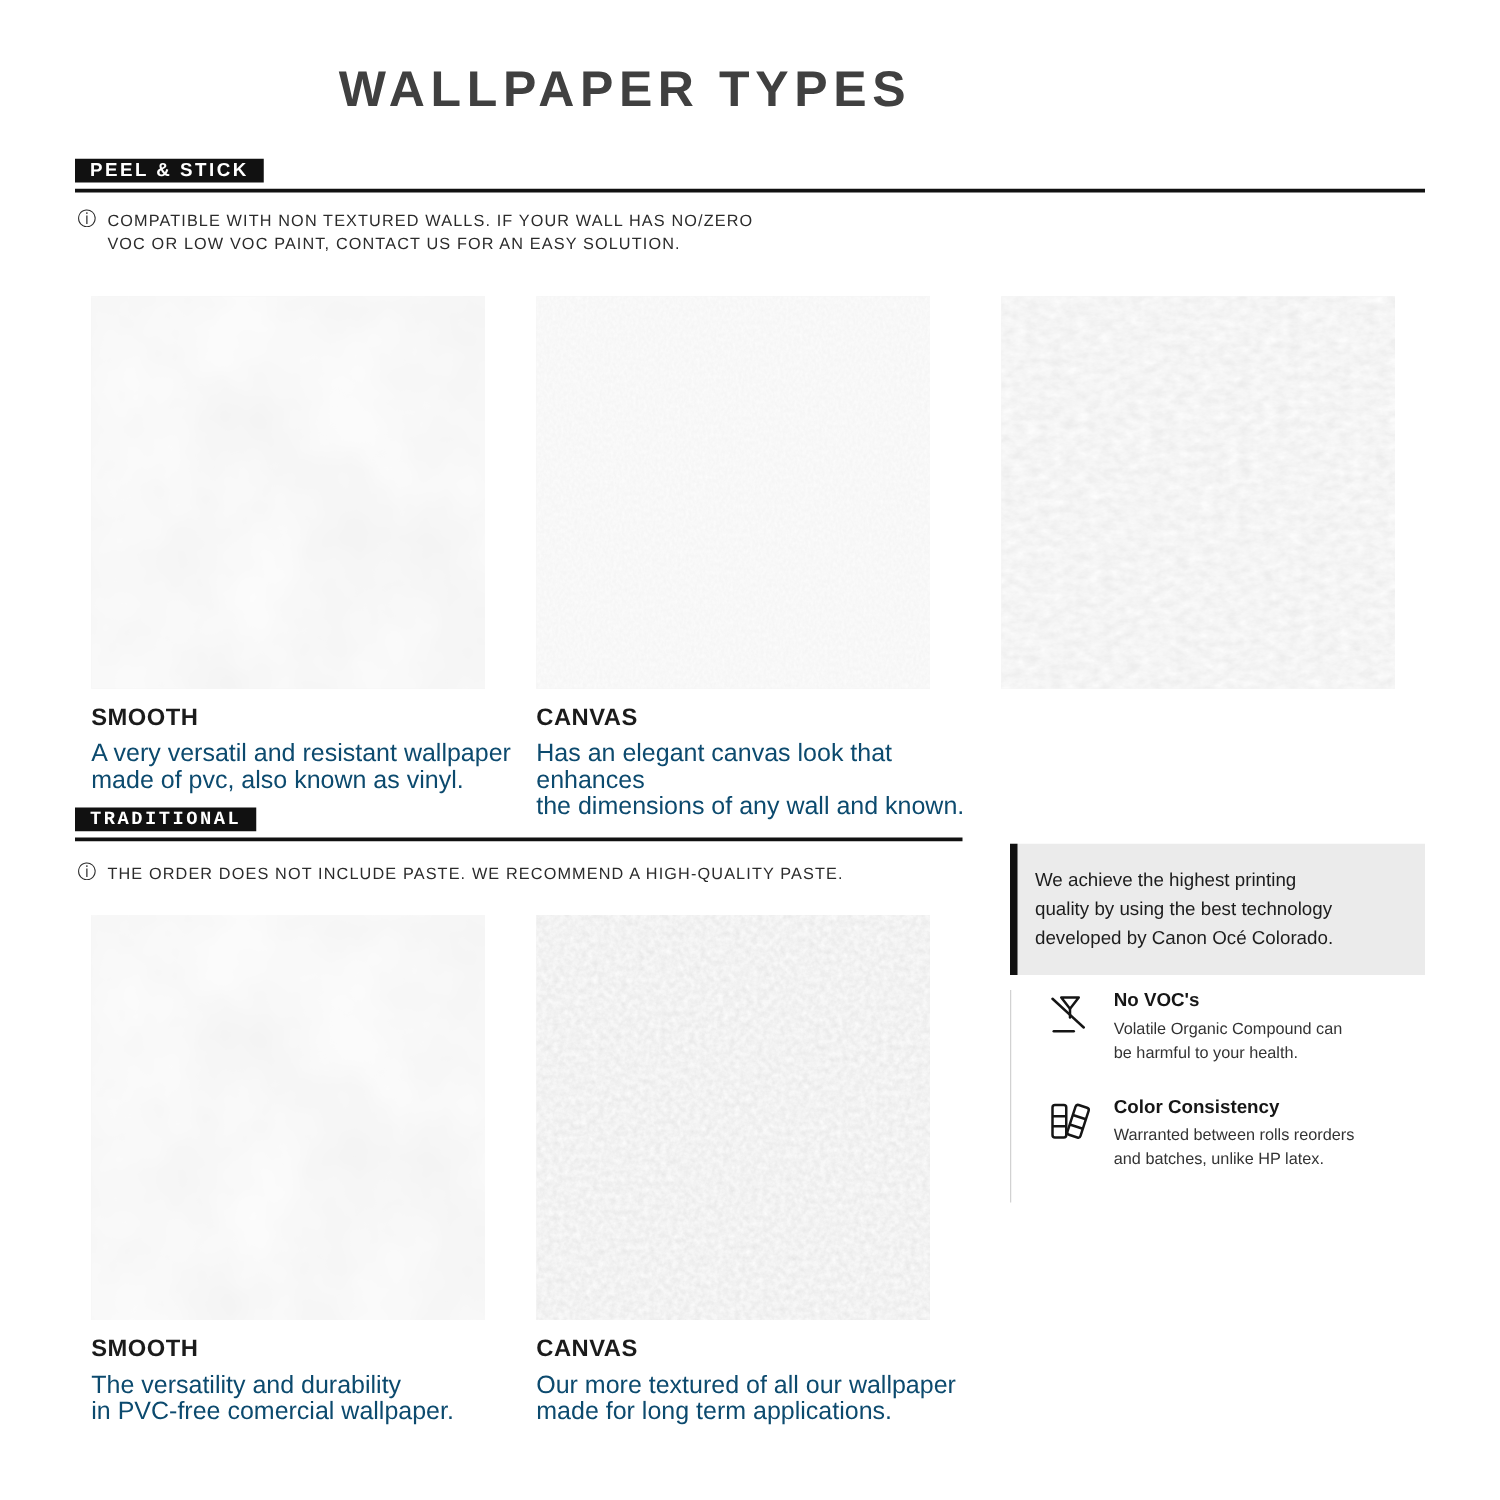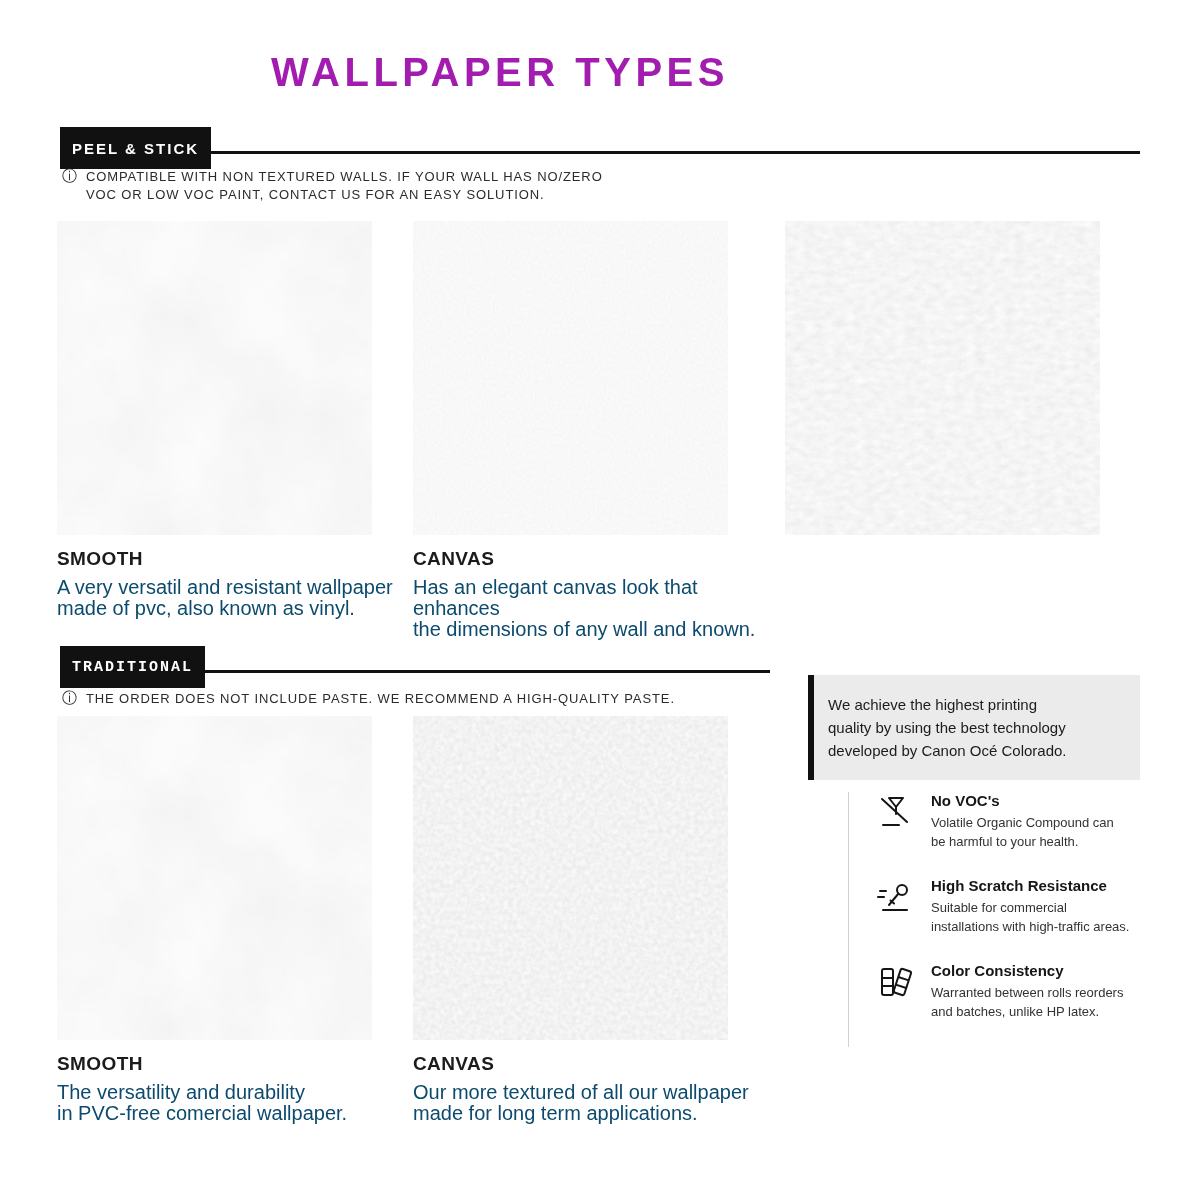--- a/index.html
+++ b/index.html
@@ -8,47 +8,47 @@
     width: 1200px; height: 1200px;
     background: #ffffff;
     font-family: "Liberation Sans", sans-serif;
     color: #141414;
   }
   main { position: relative; width: 1200px; height: 1200px; overflow: hidden; }
 
   .page-title {
     position: absolute; top: 50px; left: 0; width: 1000px; margin: 0;
     text-align: center;
-    font-size: 40px; font-weight: 700; letter-spacing: 4.5px; color: #a21caf;
+    font-size: 40px; font-weight: 700; letter-spacing: 4.5px; color: #404040;
   }
 
   .sec-rule {
     position: absolute; height: 27px;
     border-bottom: 3px solid #111;
   }
   #rule1 { top: 127px; left: 60px; width: 1080px; }
   #rule2 { top: 646px; left: 60px; width: 710px; font-family: Liberation Mono, monospace; }
   .badge {
-    float: left; height: 42px;
+    float: left; height: 19px;
     display: flex; align-items: center;
     background: #111; color: #fff;
     font-size: 15px; font-weight: 700; letter-spacing: 2px;
     padding: 0 12px;
   }
 
   .note {
     position: absolute; display: flex; gap: 8px;
     font-size: 13px; letter-spacing: 0.9px; color: #2b2b2b;
   }
   #note1 { top: 167px; left: 62px; }
   #note2 { top: 689px; left: 62px; }
   .info-icon { font-size: 15px; line-height: 17px; }
   .note-text { white-space: pre-line; line-height: 17.5px; padding-top: 1px; }
 
-  figure.swatch { position: absolute; width: 315px; margin: 0; }
+  figure.swatch { position: absolute; width: 315px; margin: 16px; }
   .swatch-img { width: 315px; height: 314px; overflow: hidden; background: #f3f3f3; }
   .swatch-img.h324 { height: 324px; }
   .swatch-img svg { display: block; }
   .swatch-name {
     margin-top: 13px; font-size: 19px; font-weight: 700;
     letter-spacing: 0.4px; color: #1b1b1b;
   }
   .swatch-desc {
     margin-top: 7px; width: 348px;
     font-size: 20px; line-height: 21px; color: #0c4a6e;
@@ -62,21 +62,21 @@
 
   .q-box {
     position: absolute; left: 808px; top: 675px; width: 332px;
     background: #ebebeb; border-left: 6px solid #111;
     padding: 18px 14px;
     font-size: 15px; line-height: 23px; color: #1c1c1c;
     white-space: pre-line;
   }
 
   .features {
-    position: absolute; left: 848px; top: 792px; width: 332px;
+    position: absolute; left: 808px; top: 792px; width: 332px;
     border-left: 1px solid #d2d2d2; padding-left: 26px;
   }
   .feature { display: flex; gap: 16px; margin-bottom: 25px; min-height: 60px; }
   .feat-icon { width: 40px; height: 40px; flex: 0 0 40px; }
   .feat-title { font-size: 15px; font-weight: 700; margin-bottom: 5px; color: #161616; }
   .feat-desc {
     font-size: 13px; line-height: 18.5px; color: #333;
     white-space: pre-line;
   }
 
@@ -234,37 +234,20 @@
         </g>
       </svg>
       <div>
         <div class="feat-title">No VOC's</div>
         <div class="feat-desc">Volatile Organic Compound can
 be harmful to your health.</div>
       </div>
     </div>
 
 
-    <div class="feature">
-      <svg class="feat-icon" viewBox="0 0 40 40">
-        <g fill="none" stroke="#151515" stroke-width="2" stroke-linecap="round">
-          <circle cx="27" cy="13" r="5"></circle>
-          <path d="M23.5 16.5 L14 28"></path>
-          <path d="M15.5 23.5 L19 26.5"></path>
-          <path d="M5 14 h6"></path>
-          <path d="M3 20 h6"></path>
-          <path d="M8 33 h24"></path>
-        </g>
-      </svg>
-      <div>
-        <div class="feat-title">High Scratch Resistance</div>
-        <div class="feat-desc">Suitable for commercial
-installations with high-traffic areas.</div>
-      </div>
-    </div>
 
     <div class="feature">
       <svg class="feat-icon" viewBox="0 0 40 40">
         <g fill="none" stroke="#151515" stroke-width="2" stroke-linejoin="round">
           <rect x="7" y="7" width="11" height="26" rx="2"></rect>
           <path d="M7 16 h11 M7 24 h11"></path>
           <g transform="rotate(18 29 20)">
             <rect x="22" y="8" width="11" height="25" rx="2"></rect>
             <path d="M22 17 h11 M22 25 h11"></path>
           </g>

